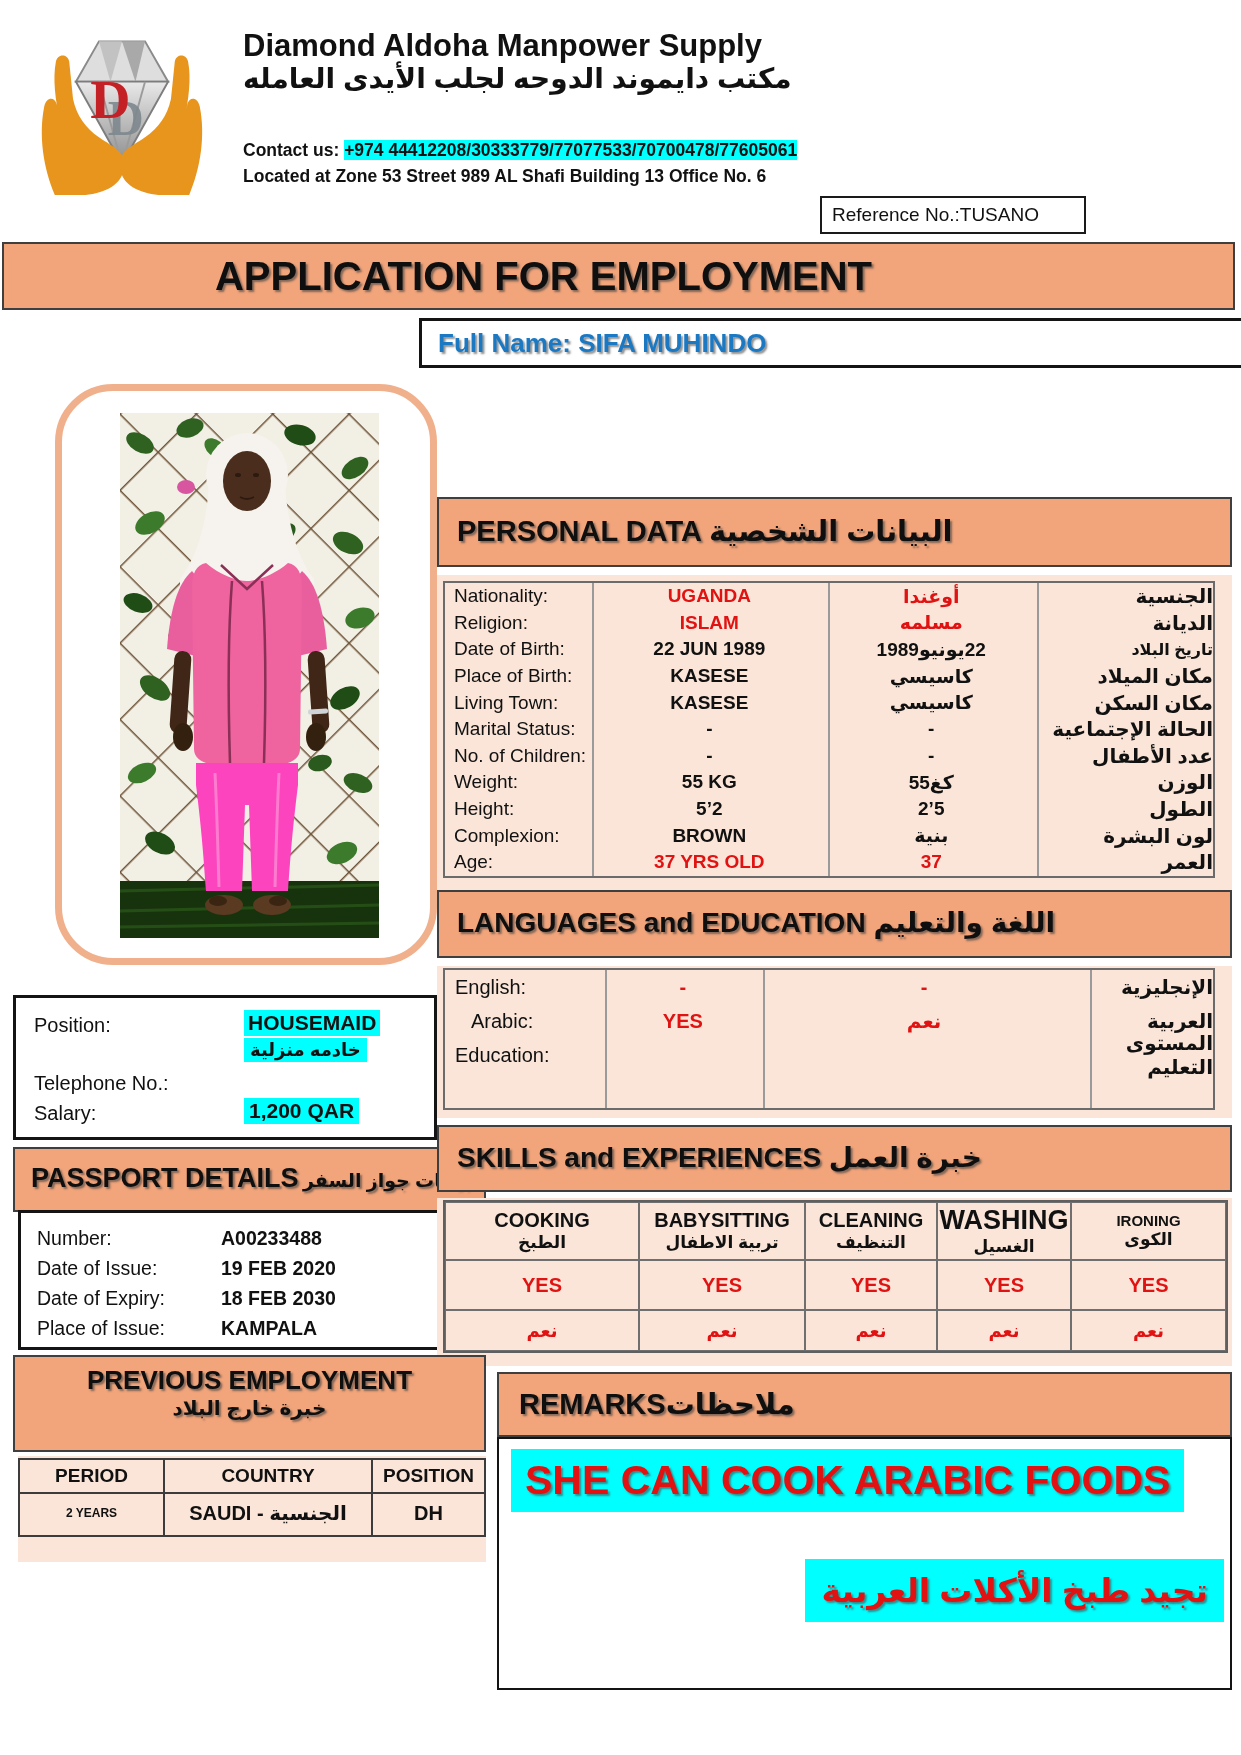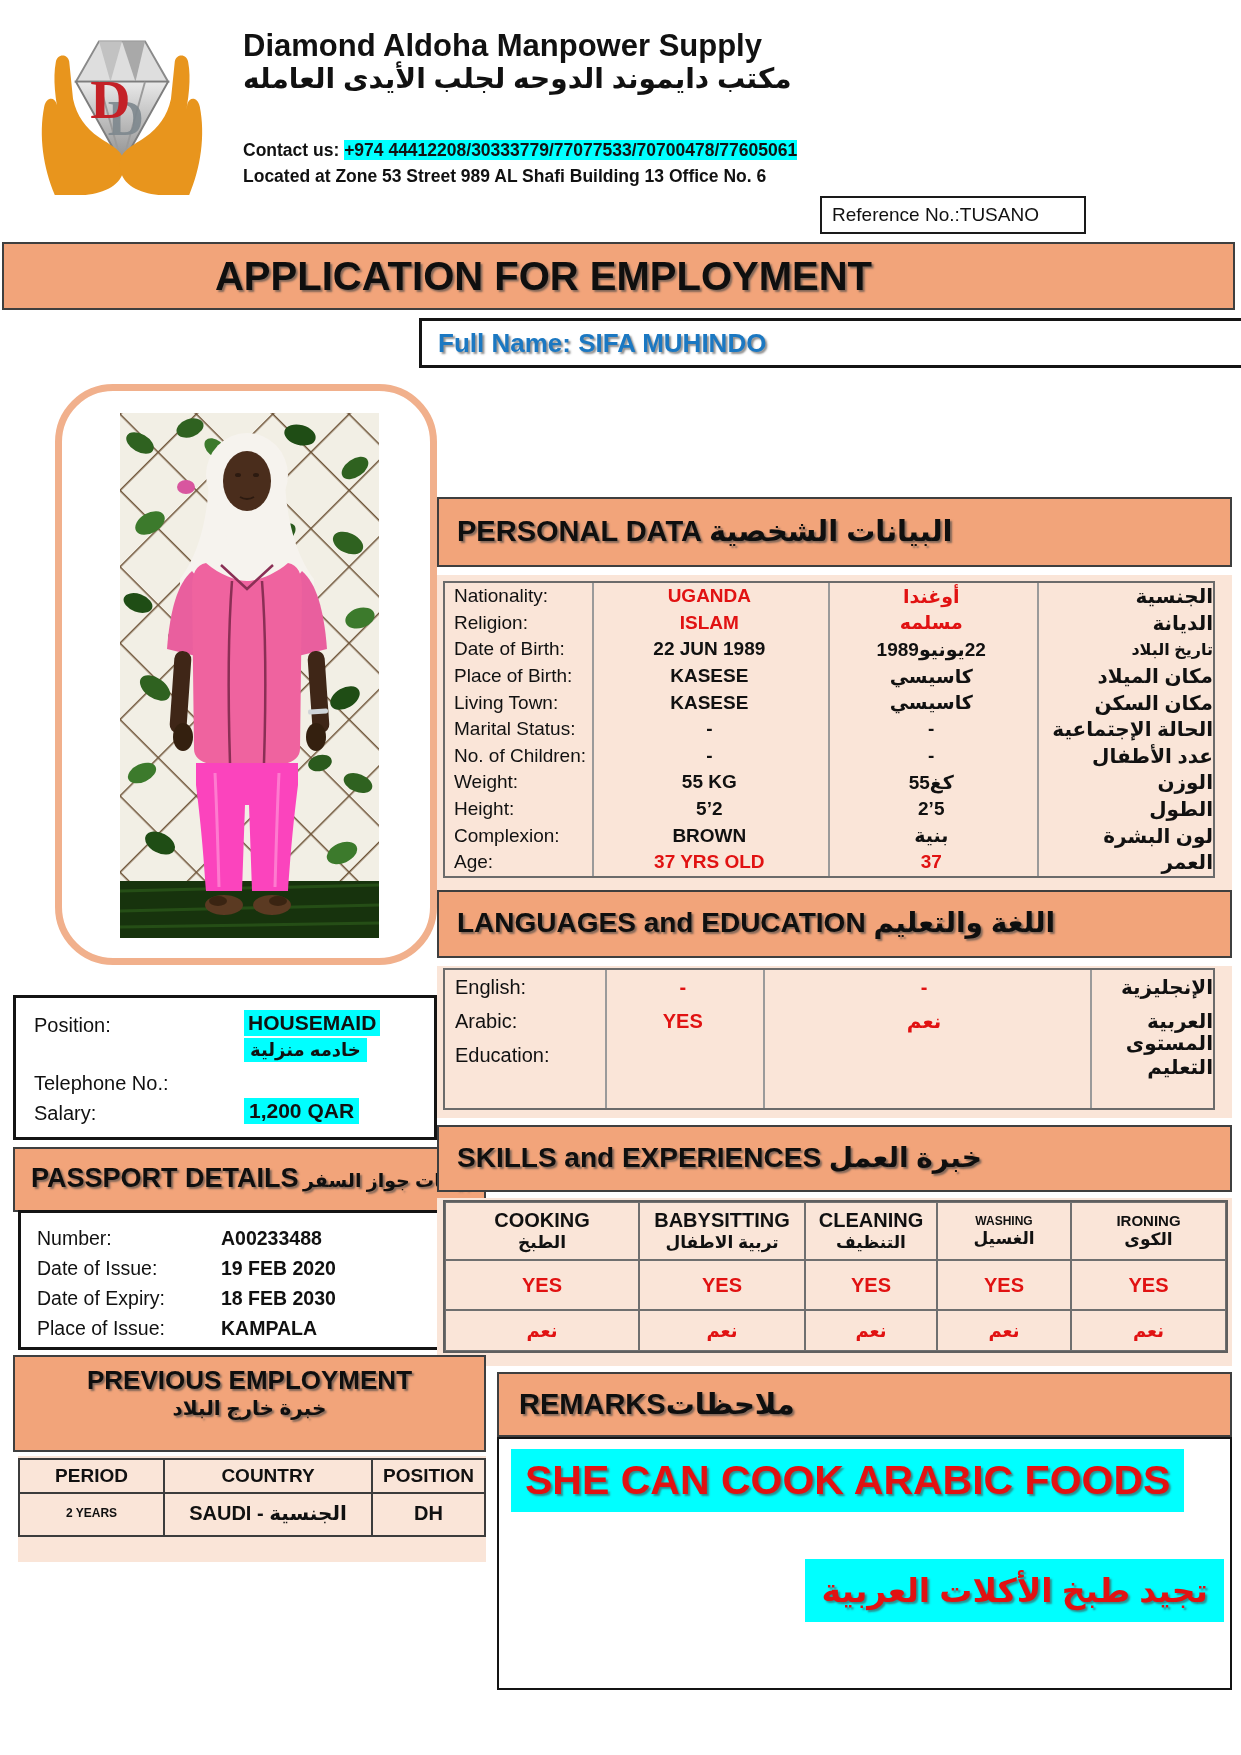--- a/index.html
+++ b/index.html
@@ -234,21 +234,21 @@
     <div class="vline" style="left:160px;"></div>
     <div class="vline" style="left:318px;"></div>
     <div class="vline" style="left:645px;"></div>
     <div class="row" style="height:34px;">
       <div class="cell" style="width:160px;padding-left:10px;">English:</div>
       <div class="cell b red center" style="width:158px;">-</div>
       <div class="cell b red center rtl" style="width:327px;">-</div>
       <div class="cell b right rtl" style="width:127px;padding-left:8px;">الإنجليزية</div>
     </div>
     <div class="row" style="height:34px;">
-      <div class="cell" style="width:160px;padding-left:10px;">Arabic:</div>
+      <div class="cell" style="width:160px;padding-left:26px;">Arabic:</div>
       <div class="cell b red center" style="width:158px;">YES</div>
       <div class="cell b red center rtl" style="width:327px;">نعم</div>
       <div class="cell b right rtl" style="width:127px;padding-left:8px;">العربية</div>
     </div>
     <div class="row" style="height:34px;">
       <div class="cell" style="width:160px;padding-left:10px;">Education:</div>
       <div class="cell b red center" style="width:158px;"></div>
       <div class="cell b red center rtl" style="width:327px;"></div>
       <div class="cell b right rtl" style="width:127px;padding-left:8px;">المستوى التعليم</div>
     </div>
@@ -298,21 +298,21 @@
     </div>
     <div class="skill-cell">
       <div class="b" style="font-size:20px;">BABYSITTING</div>
       <div class="b rtl" style="font-size:17px;">تربية الاطفال</div>
     </div>
     <div class="skill-cell">
       <div class="b" style="font-size:20px;">CLEANING</div>
       <div class="b rtl" style="font-size:17px;">التنظيف</div>
     </div>
     <div class="skill-cell">
-      <div class="b" style="font-size:12px;">WASHING</div>
+      <div class="b" style="font-size:27px;">WASHING</div>
       <div class="b rtl" style="font-size:17px;">الغسيل</div>
     </div>
     <div class="skill-cell">
       <div class="b" style="font-size:15px;">IRONING</div>
       <div class="b rtl" style="font-size:17px;">الكوى</div>
     </div>
 
     <div class="skill-cell b red" style="font-size:20px;">YES</div>
     <div class="skill-cell b red" style="font-size:20px;">YES</div>
     <div class="skill-cell b red" style="font-size:20px;">YES</div>

